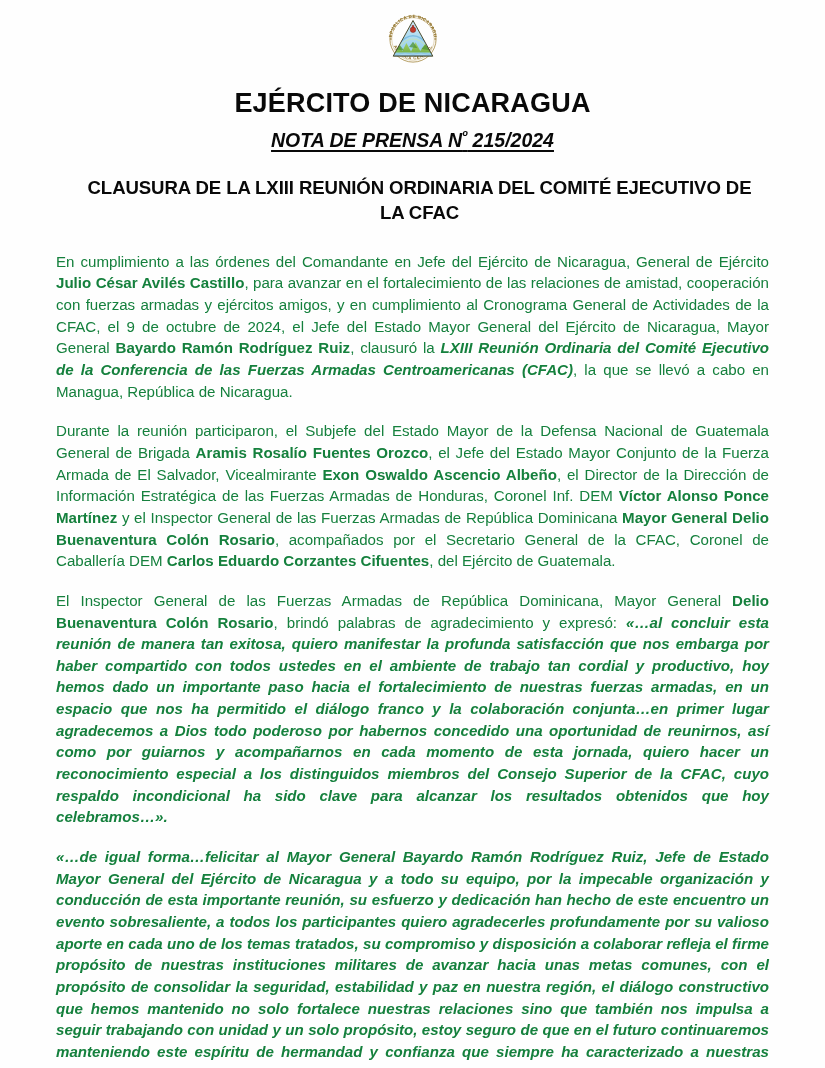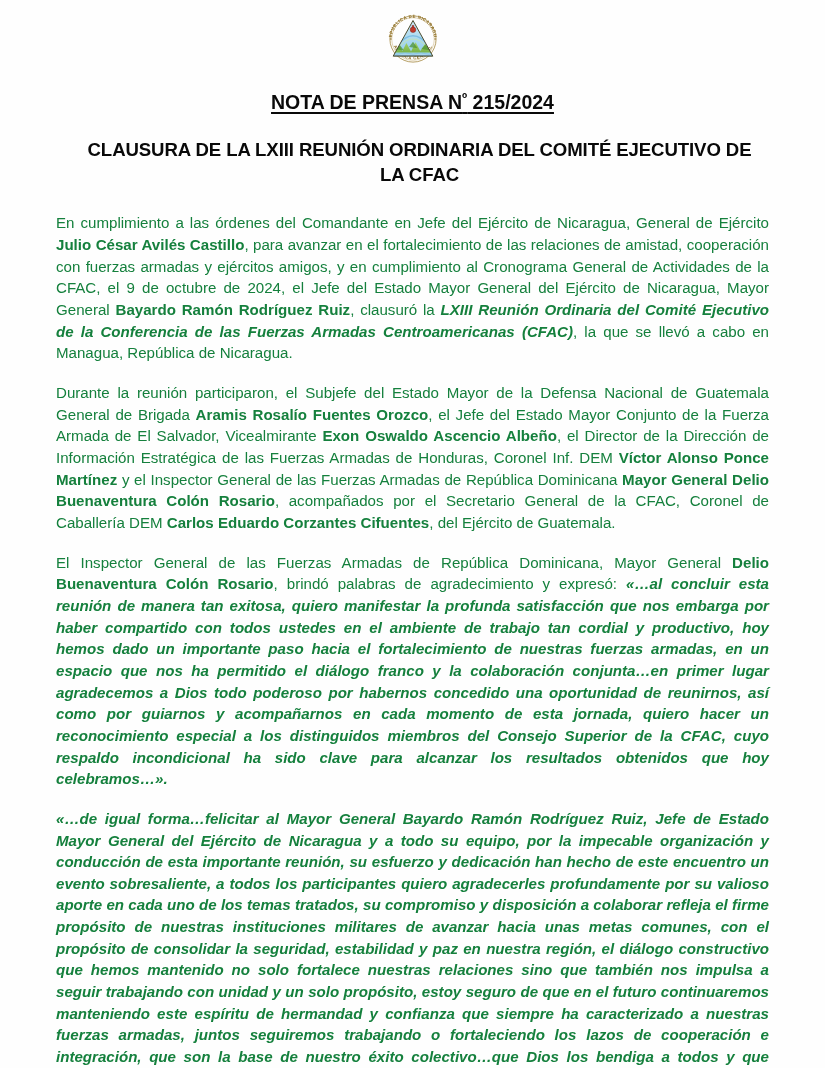--- a/index.html
+++ b/index.html
@@ -53,20 +53,21 @@
     text-align: center;
     font-weight: bold;
     font-size: 19.5px;
     margin: 11px 0 0 0;
     color: #090909;
   }
   .press-no .u {
     text-decoration: underline;
     text-underline-offset: 3px;
     text-decoration-thickness: 1.6px;
+    font-style: italic;
   }
   .press-no sup {
     font-size: 0.72em;
     vertical-align: 0.42em;
     line-height: 0;
   }
   .doc-title {
     text-align: center;
     font-weight: bold;
     font-size: 18.6px;
@@ -142,20 +143,21 @@
         <path d="M20,72 q6,1.6 12,0 q6,-1.6 12,0 q6,1.6 12,0 q6,-1.6 12,0 q6,1.6 12,0" fill="none" stroke="#6fb6dd" stroke-width="0.9"></path>
         <rect x="20" y="74.2" width="60" height="2.6" fill="#5a7d9a" opacity="0.55"></rect>
         <circle cx="50" cy="36" r="4.2" fill="#c0392b"></circle>
         <circle cx="50" cy="36" r="4.2" fill="none" stroke="#7d2018" stroke-width="0.7"></circle>
         <rect x="48.6" y="29.6" width="2.8" height="3.4" fill="#c0392b" stroke="#7d2018" stroke-width="0.5"></rect>
       </g>
       <polygon points="50,22 80,76 20,76" fill="none" stroke="#4a4a2a" stroke-width="1.5"></polygon>
     </svg>
   </div>
 
+  <h1 class="org-title">EJÉRCITO DE NICARAGUA</h1>
 
   <div class="press-no">
     <span class="u"><span>NOTA DE PRENSA N</span><sup>º</sup><span> 215/2024</span></span>
   </div>
 
   <h2 class="doc-title">CLAUSURA DE LA LXIII REUNIÓN ORDINARIA DEL COMITÉ EJECUTIVO DE LA CFAC</h2>
 
   <div class="body-col">
     <p class="para">
       <span>En cumplimiento a las órdenes del Comandante en Jefe del Ejército de Nicaragua, General de Ejército </span><span class="b">Julio César Avilés Castillo</span><span>, para avanzar en el fortalecimiento de las relaciones de amistad, cooperación con fuerzas armadas y ejércitos amigos, y en cumplimiento al Cronograma General de Actividades de la CFAC, el 9 de octubre de 2024, el Jefe del Estado Mayor General del Ejército de Nicaragua, Mayor General </span><span class="b">Bayardo Ramón Rodríguez Ruiz</span><span>, clausuró la  </span><span class="bi">LXIII Reunión Ordinaria del Comité Ejecutivo de la Conferencia de las Fuerzas Armadas Centroamericanas (CFAC)</span><span>, la que se llevó a cabo en Managua, República de Nicaragua.</span>

